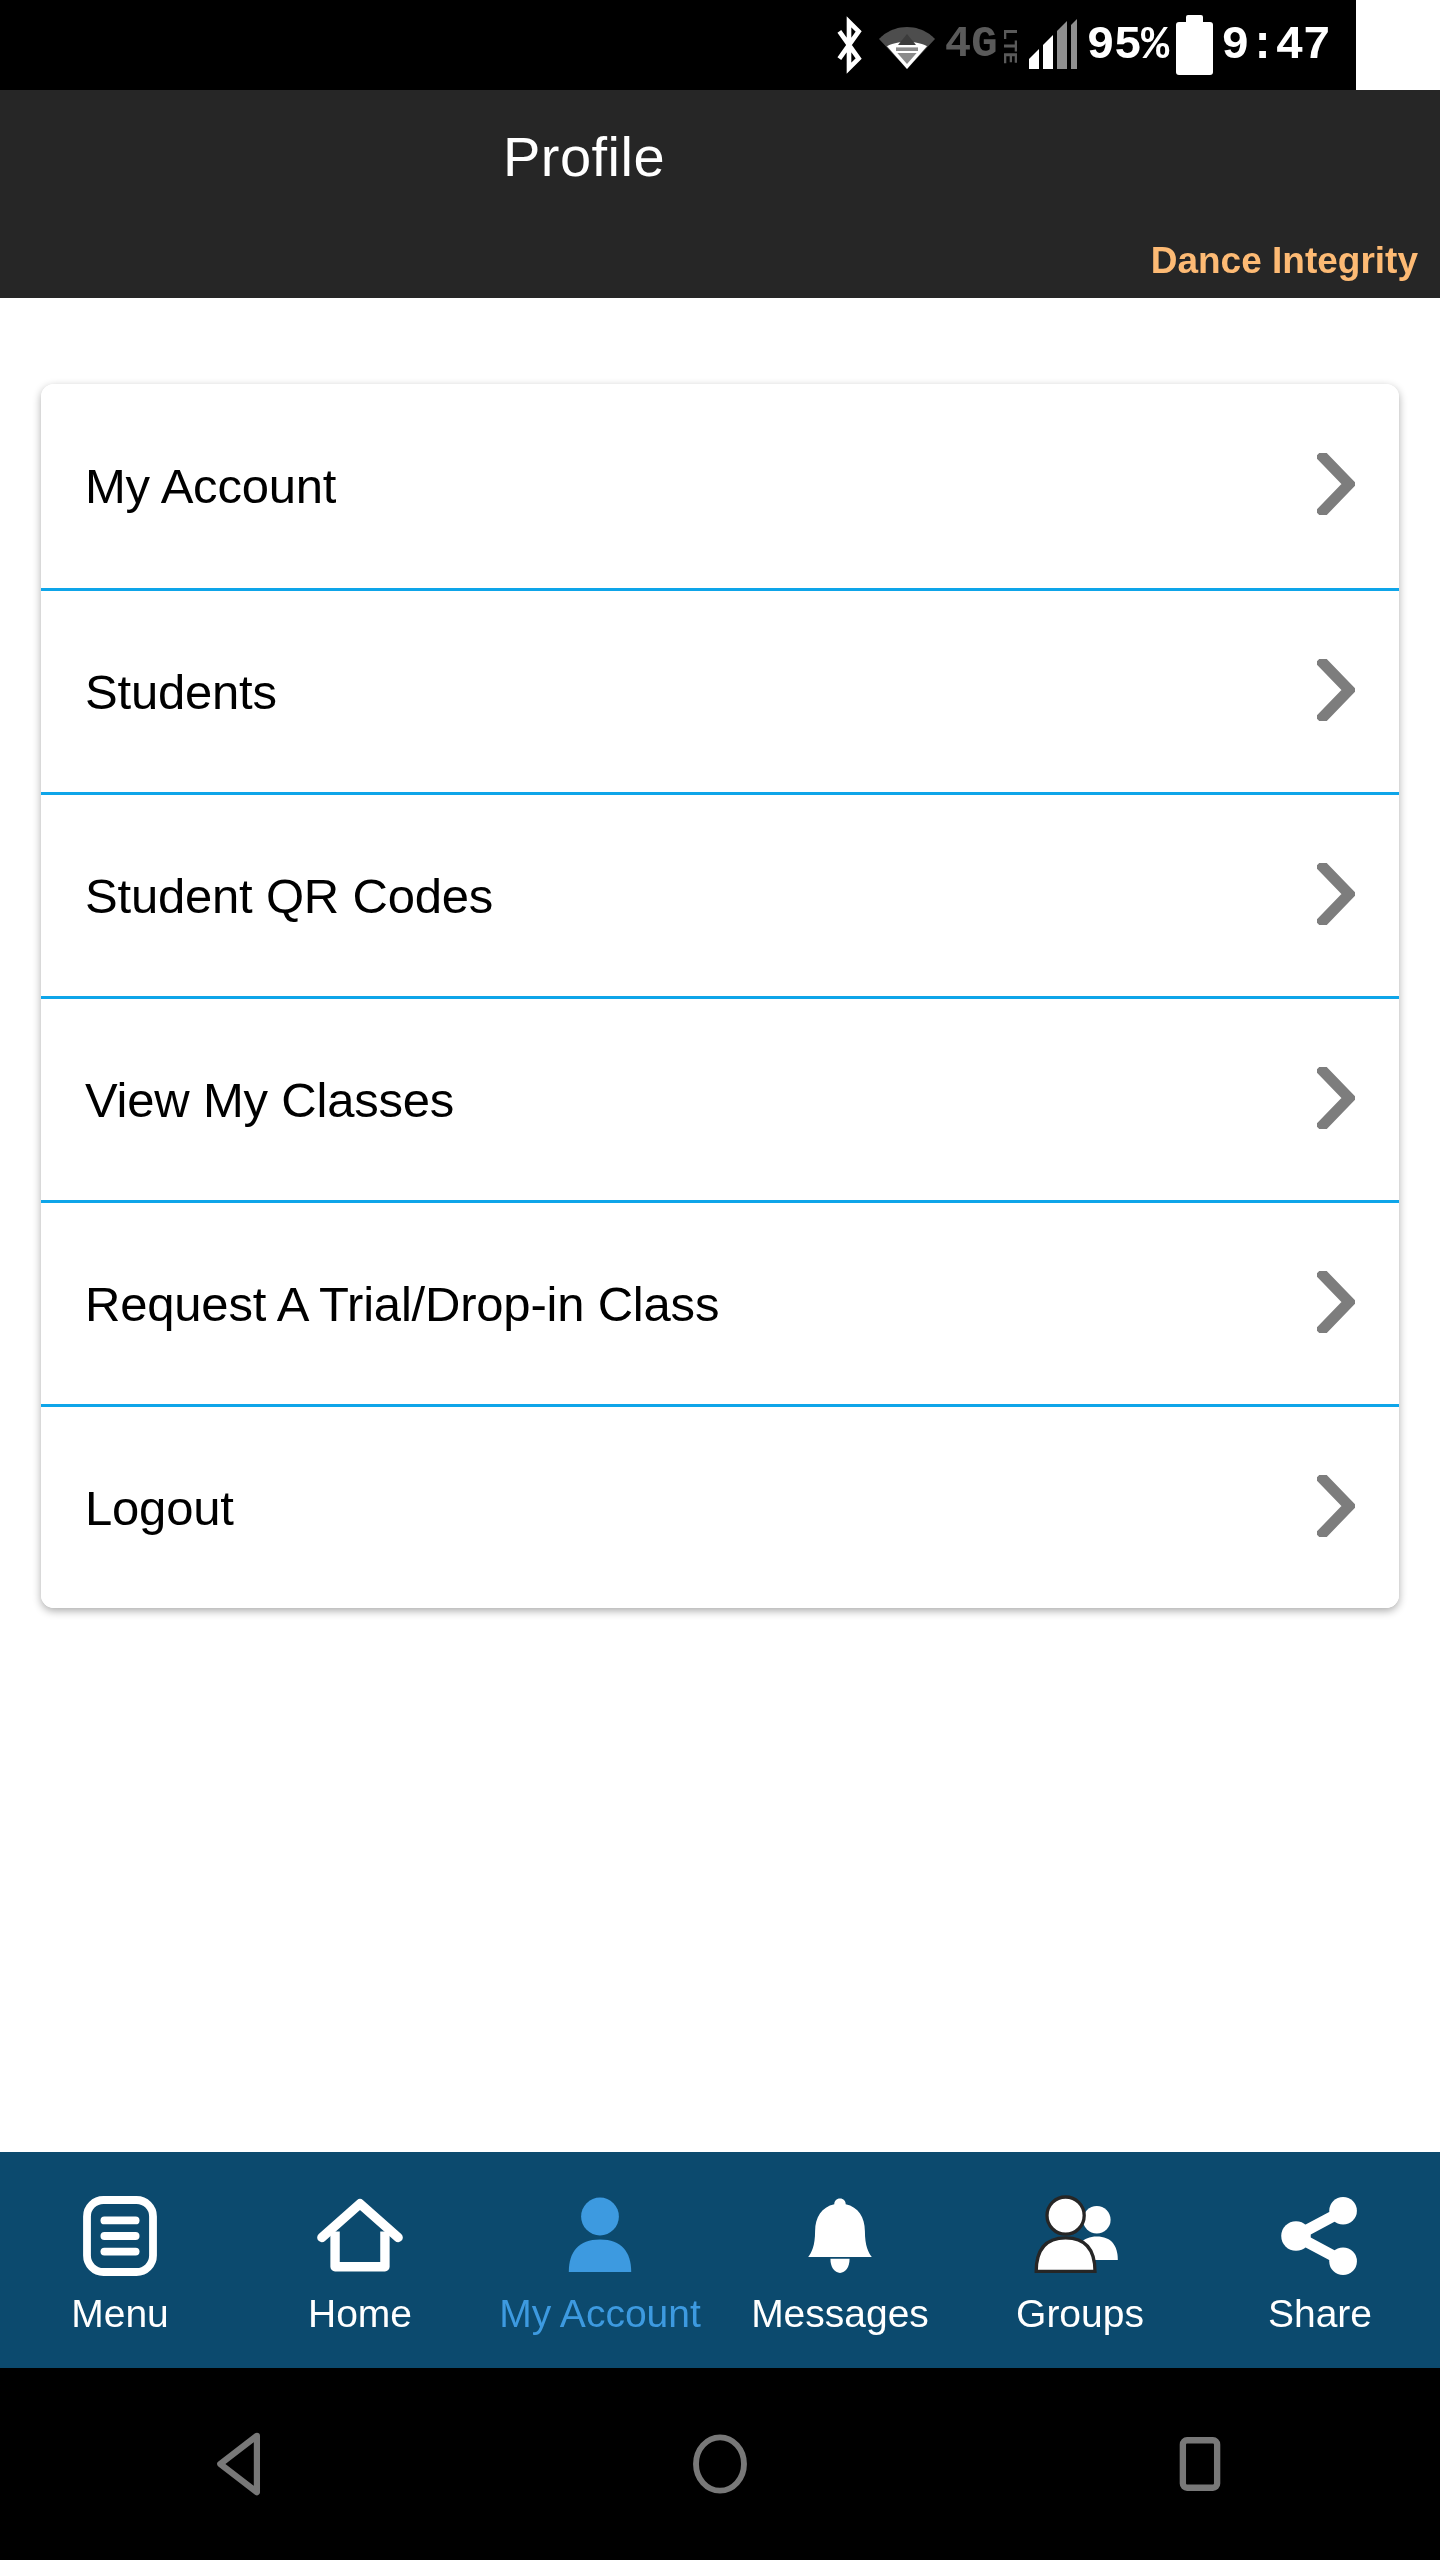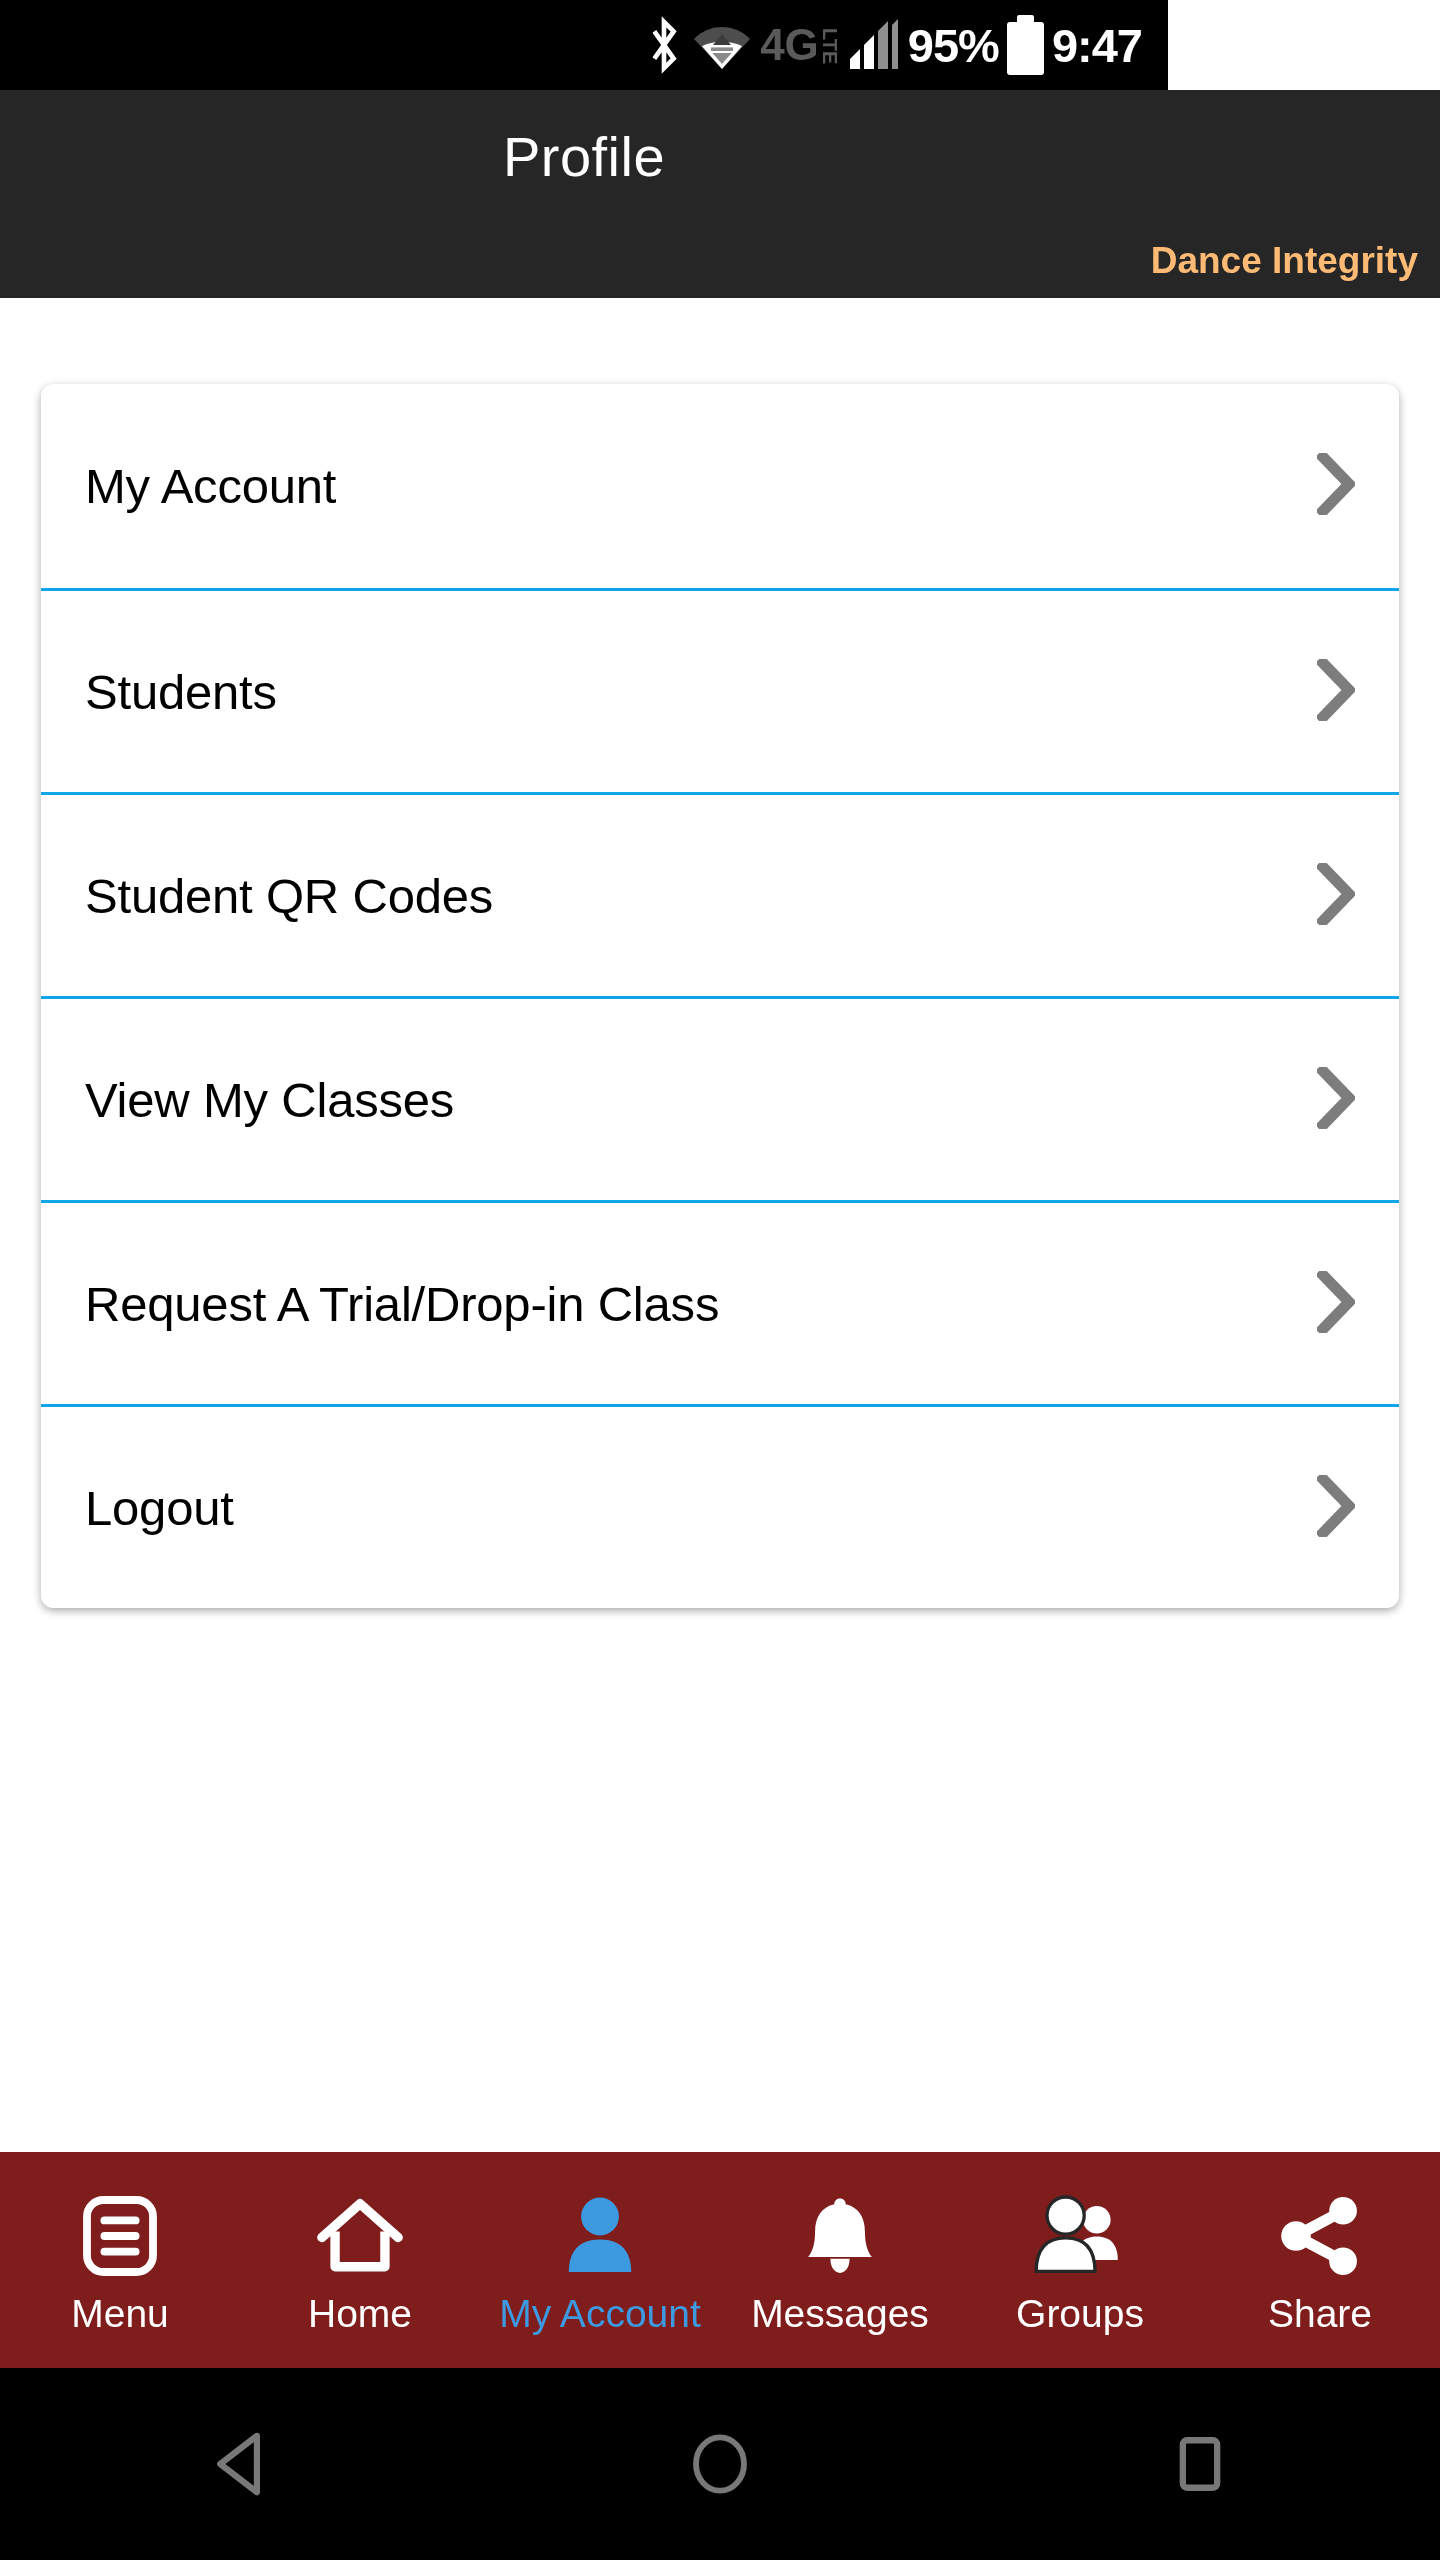--- a/index.html
+++ b/index.html
@@ -6,23 +6,23 @@
   html, body {
     width:1440px; height:2560px;
     background:#ffffff;
     font-family:"Liberation Sans", sans-serif;
     overflow:hidden;
   }
   .screen { position:relative; width:1440px; height:2560px; background:#ffffff; }
 
   
   .status-bar {
-    position:absolute; top:0; left:0; width:1168px; height:90px;
+    position:absolute; top:0; left:0; width:1356px; height:90px;
     background:#000000; display:flex; align-items:center;
-    justify-content:flex-end; padding-right:26px; gap:8px;
+    justify-content:flex-end; padding-right:26px; gap:8px;font-family:Liberation Mono, monospace;
   }
   .sb-icon { display:flex; align-items:center; justify-content:center; }
   .sb-text {
     color:#ffffff; font-size:47px; font-weight:bold; letter-spacing:-1px;
     line-height:1;
   }
   .bt-svg  { width:40px; height:58px; }
   .wifi-svg{ width:60px; height:48px; }
   .lte-wrap{ display:flex; align-items:flex-start; }
   .lte-4g  { color:#5a5a5a; font-size:44px; font-weight:bold; line-height:0.85; }
@@ -64,21 +64,21 @@
   .row + .row { border-top:3px solid #0ea5e9;text-align:right; }
   .row-label {
     color:#000000; font-size:49px; font-weight:normal; letter-spacing:-0.2px;
     white-space:nowrap;
   }
   .chev { width:38px; height:62px; flex:0 0 auto; }
 
   
   .bottom-nav {
     position:absolute; left:0; top:2152px; width:1440px; height:216px;
-    background:#7f1d1d; display:flex; align-items:center;
+    background:#0c4a6e; display:flex; align-items:center;
   }
   .nav-item {
     flex:1 1 0; height:100%;
     display:flex; flex-direction:column; align-items:center;
     justify-content:center; gap:10px; cursor:pointer;
   }
   .nav-icon {
     height:96px; display:flex; align-items:center; justify-content:center;
   }
   .nav-label { font-size:39px; font-weight:normal; color:#ffffff; line-height:1; }

